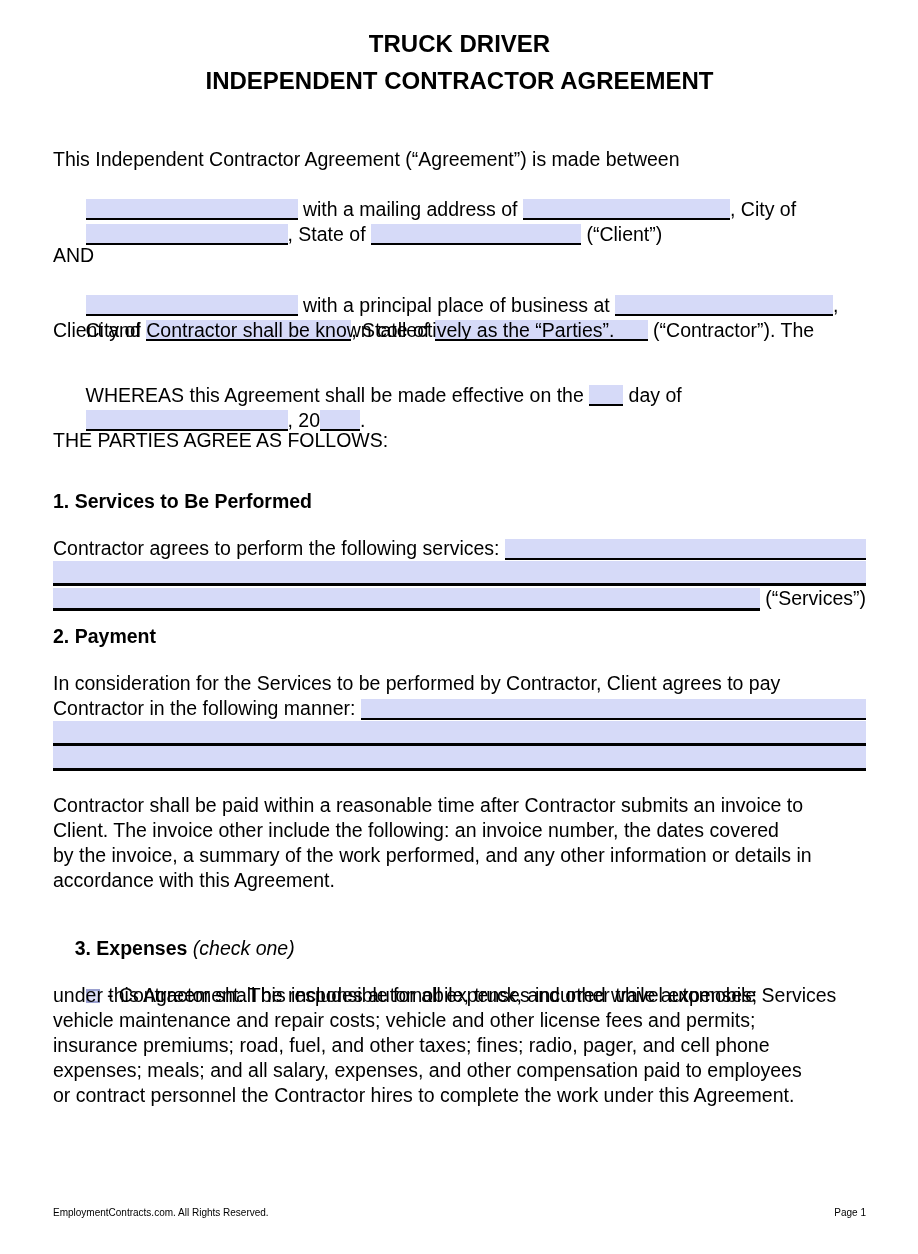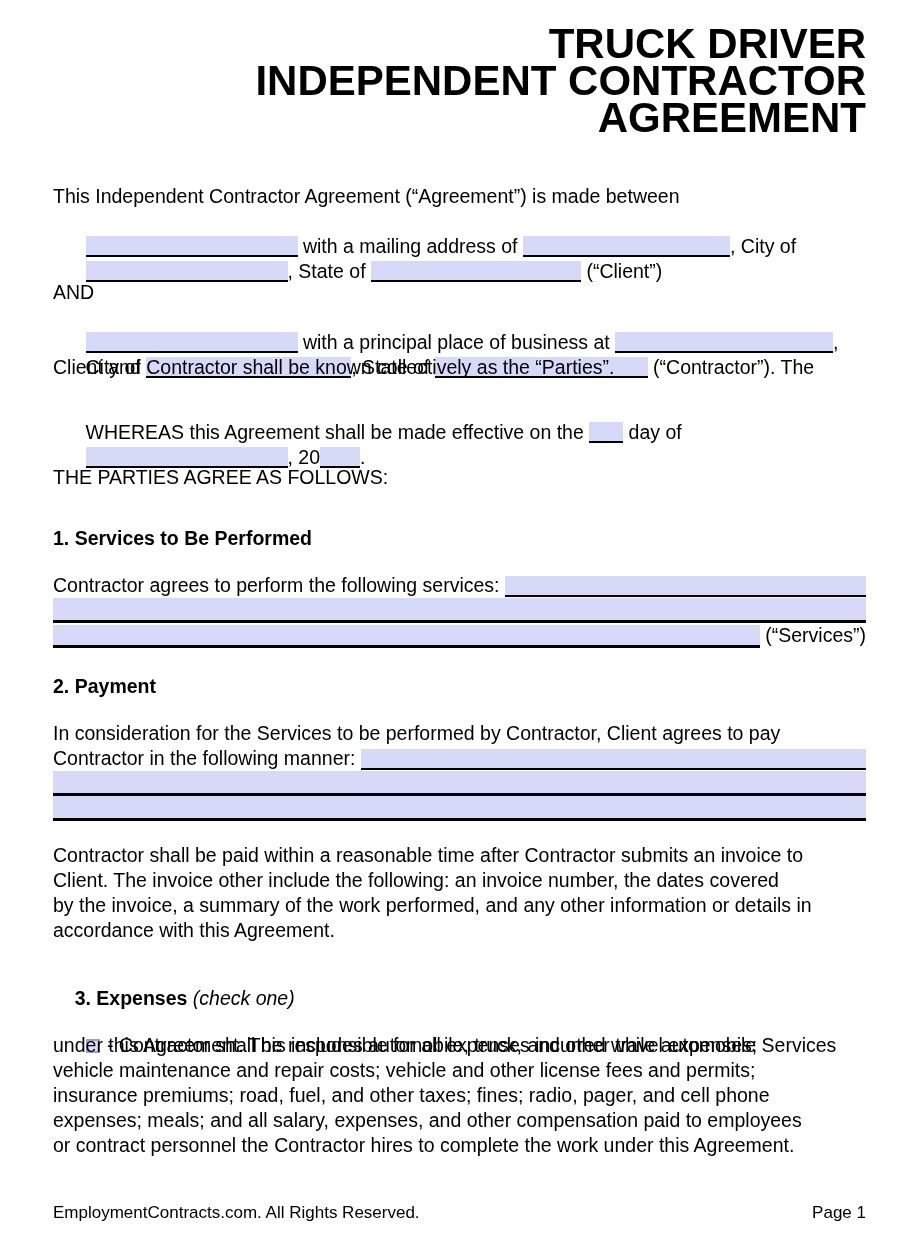--- a/index.html
+++ b/index.html
@@ -12,21 +12,21 @@
   .page{
     position:relative;
     width:918px;height:1254px;
     background:#ffffff;
     box-sizing:border-box;
     padding:20px 52px 0 53px;
     font-family:"Liberation Sans","DejaVu Sans",sans-serif;
     font-size:19.5px;line-height:25px;color:#000;
     overflow:hidden;
   }
-  .title{text-align:right;font-weight:bold;font-size:42px;line-height:37px;margin-top:5px;}
+  .title{text-align:center;font-weight:bold;font-size:24px;line-height:37px;margin-top:5px;}
   .t{white-space:pre-wrap;}
   .line{height:25px;white-space:pre-wrap;}
   .row{display:flex;height:25px;}
   .row .t{white-space:pre;flex:0 0 auto;}
   .blank{
     display:inline-block;
     background:var(--blank-fill);
     border-bottom:2px solid var(--underline);
     height:21px;
     vertical-align:-4px;
@@ -51,21 +51,21 @@
     margin-right:2px;
   }
   .initials-row{
     position:absolute;left:53px;top:1158px;
     font-size:14.5px;line-height:20px;white-space:pre;
   }
   .initials-row .blank{height:17px;vertical-align:-3px;}
   .page-footer{
     position:absolute;left:53px;right:52px;top:1203px;
     display:flex;justify-content:space-between;
-    font-size:17px;line-height:20px;
+    font-size:10px;line-height:20px;
   }
 </style>
 </head>
 <body>
 
 <div class="page">
 
   <div class="title">
     <div>TRUCK DRIVER</div>
     <div>INDEPENDENT CONTRACTOR AGREEMENT</div>
@@ -110,21 +110,21 @@
       <span class="t">Contractor agrees to perform the following services: </span>
         <span class="blank flexfill"></span>
     </div>
     <div class="blank-line"></div>
     <div class="row">
       <span class="blank flexfill tallfill"></span>
         <span class="t"> (“Services”)</span>
     </div>
   </div>
 
-  <div class="line heading" style="margin-top:26px"><span class="t">2. Payment</span></div>
+  <div class="line heading" style="margin-top:13px"><span class="t">2. Payment</span></div>
 
   <div style="margin-top:22px">
     <div class="line"><span class="t">In consideration for the Services to be performed by Contractor, Client agrees to pay</span></div>
     <div class="row">
       <span class="t">Contractor in the following manner: </span>
         <span class="blank flexfill"></span>
     </div>
     <div class="blank-line"></div>
     <div class="blank-line"></div>
   </div>

